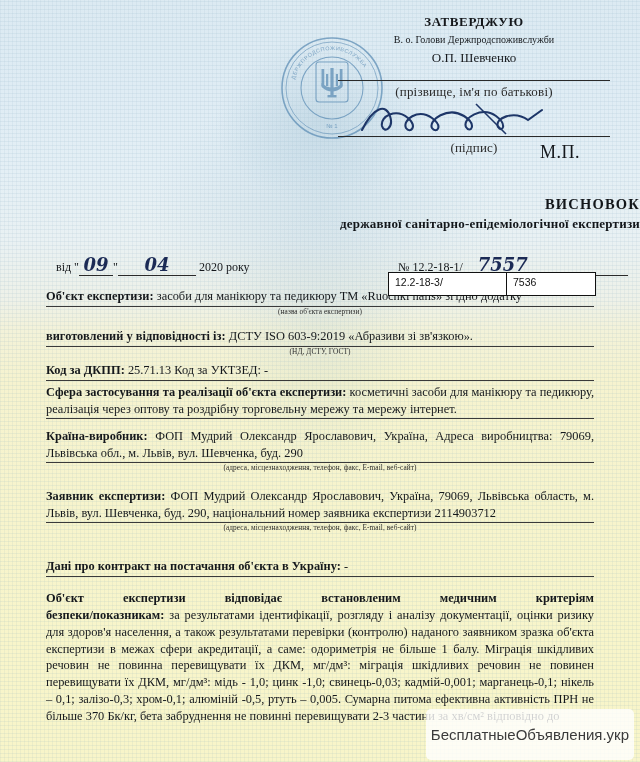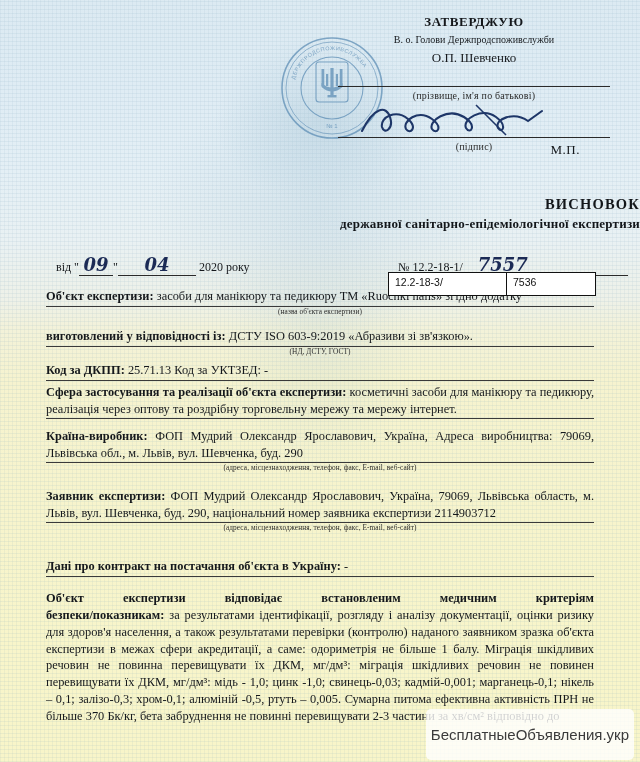--- a/index.html
+++ b/index.html
@@ -44,24 +44,24 @@
       radial-gradient(ellipse 140px 190px at 170px 190px, rgba(160,190,205,.20), rgba(160,190,205,0) 70%);
     opacity:.8;
   }
 
   
   .hdr{position:absolute;right:16px;top:12px;width:300px;text-align:center;
        font-size:12.5px;color:#15181c;line-height:1.5;z-index:6;}
   .hdr .approve{font-weight:bold;letter-spacing:.6px;font-size:13px;}
   .hdr .role{font-size:10px;white-space:nowrap;}
   .hdr .name{font-size:13px;border-bottom:1px solid #2a2a2a;display:block;
-             padding-bottom:19px;margin:1px 14px 0 14px;}
-  .hdr .cap{font-size:10px;letter-spacing:.2px;color:#2b2b2b;margin-top:1px;}
+             padding-bottom:13px;margin:1px 14px 0 14px;}
+  .hdr .cap{font-size:13px;letter-spacing:.2px;color:#2b2b2b;margin-top:1px;}
   .sigline{border-bottom:1px solid #2a2a2a;height:34px;margin:0 14px;position:relative;}
-  .mp{position:absolute;right:60px;top:142px;font-size:13px;color:#15181c;z-index:6;letter-spacing:.5px;}
+  .mp{position:absolute;right:60px;top:142px;font-size:18px;color:#15181c;z-index:6;letter-spacing:.5px;}
 
   
   .scrawl{position:absolute;left:18px;top:-2px;width:200px;height:38px;}
 
   
   .seal{position:absolute;left:280px;top:36px;width:104px;height:104px;z-index:4;opacity:.72;}
 
   
   .title{position:absolute;left:0;top:196px;width:640px;text-align:right;z-index:6;}
   .title .t1{font-weight:bold;font-size:14.5px;letter-spacing:1.2px;color:#12161a;}

